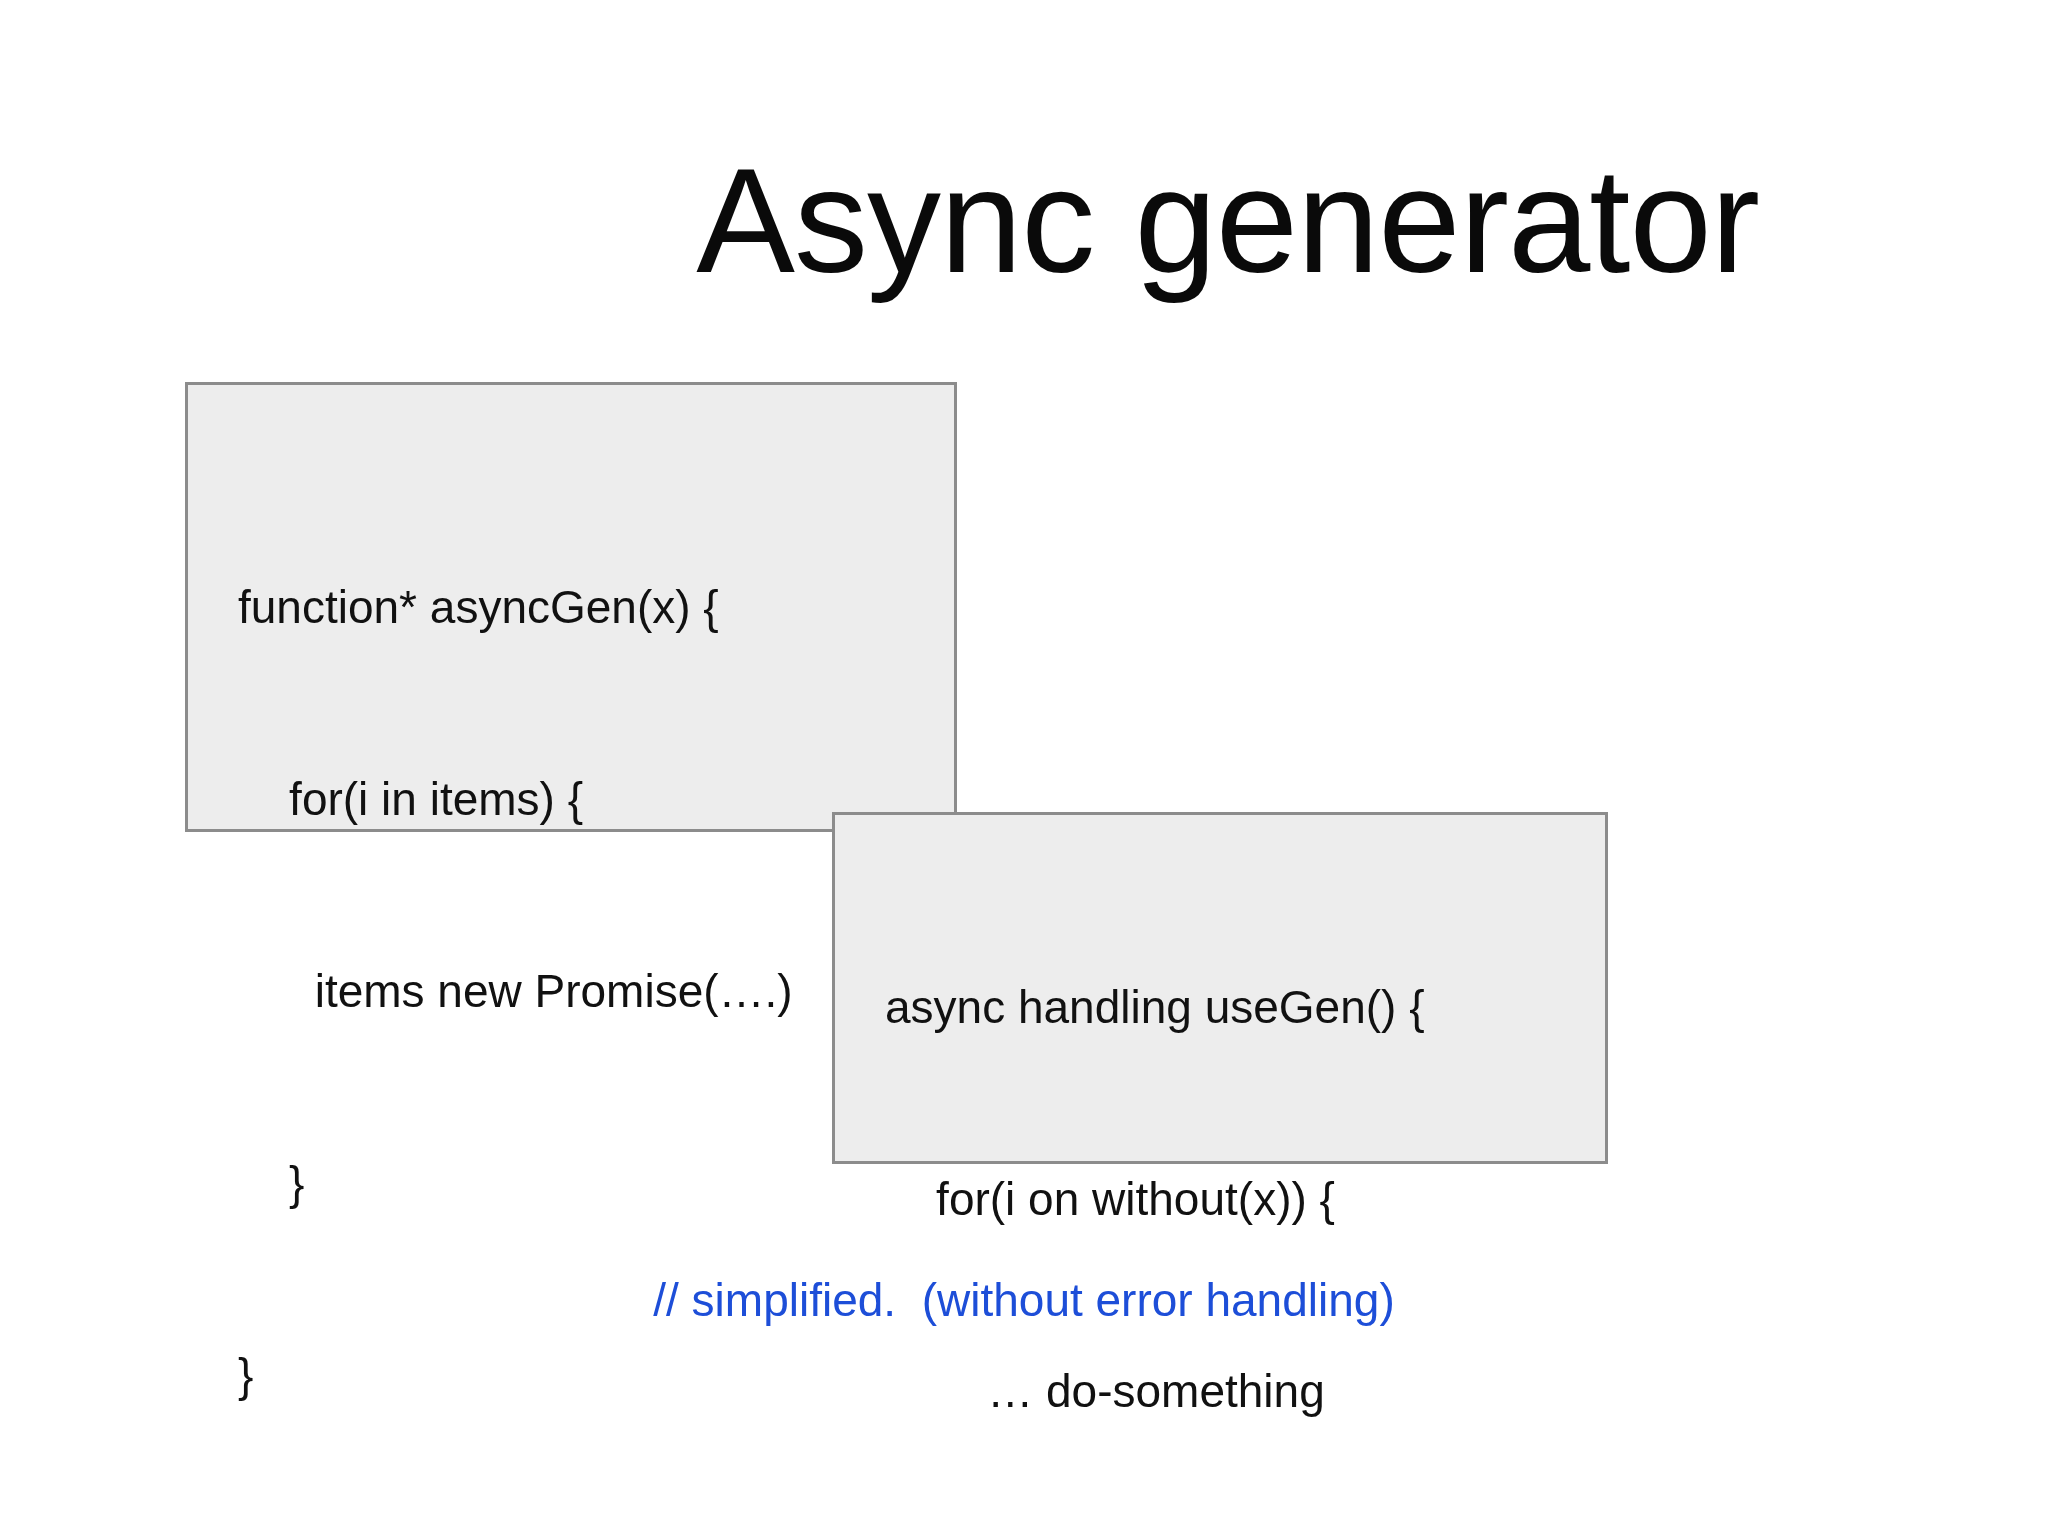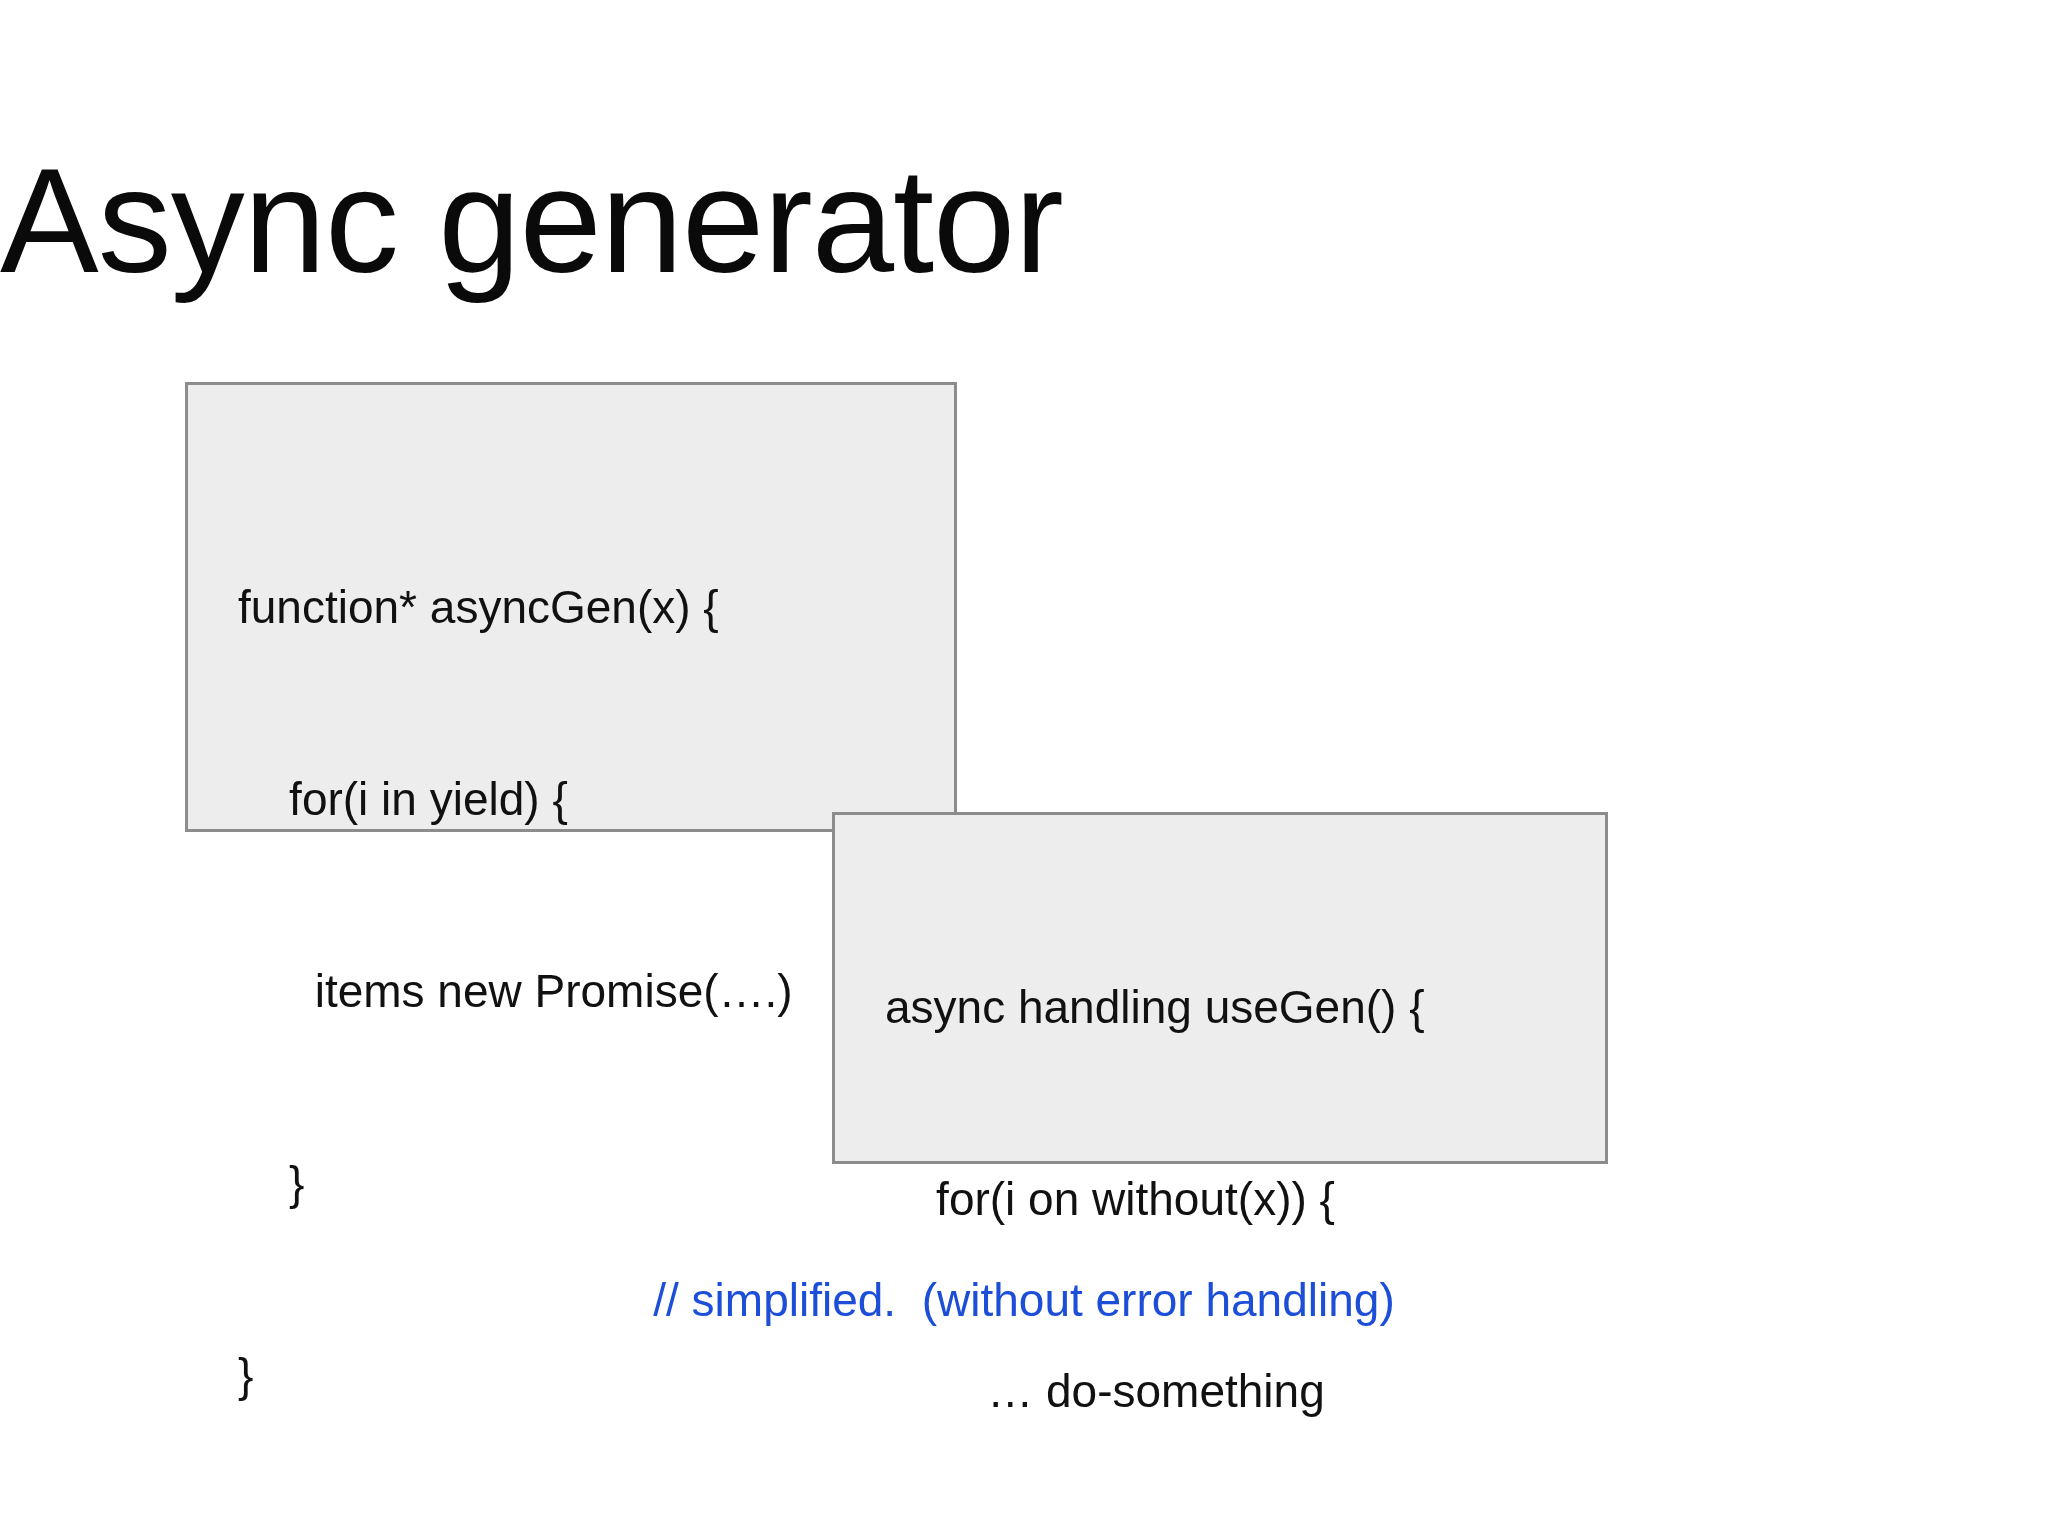--- a/index.html
+++ b/index.html
@@ -24,21 +24,21 @@
     height: 1536px;
     background: #ffffff;
   }
 
   
   .slide-title {
     position: absolute;
     left: 0;
     top: 138px;
     width: 1759px;
-    text-align: left;
+    text-align: right;
     font-family: "Liberation Sans", sans-serif;
     font-weight: 400;
     font-size: 148px;
     line-height: 1.12;
     letter-spacing: -1px;
     color: #0a0a0a;
     white-space: nowrap;
   }
 
   
@@ -107,21 +107,21 @@
 </head>
 <body>
 
 <div class="slide">
 
   <div class="slide-title">Async generator</div>
 
   <div class="code-box" id="code-box-1">
     <div class="code-lines">
       <span class="code-line">function* asyncGen(x) {</span>
-      <span class="code-line">    for(i in yield) {</span>
+      <span class="code-line">    for(i in items) {</span>
       <span class="code-line">      items new Promise(….)</span>
       <span class="code-line">    }</span>
       <span class="code-line">}</span>
     </div>
   </div>
 
   <div class="code-box" id="code-box-2">
     <div class="code-lines">
       <span class="code-line">async handling useGen() {</span>
       <span class="code-line">    for(i on without(x)) {</span>

